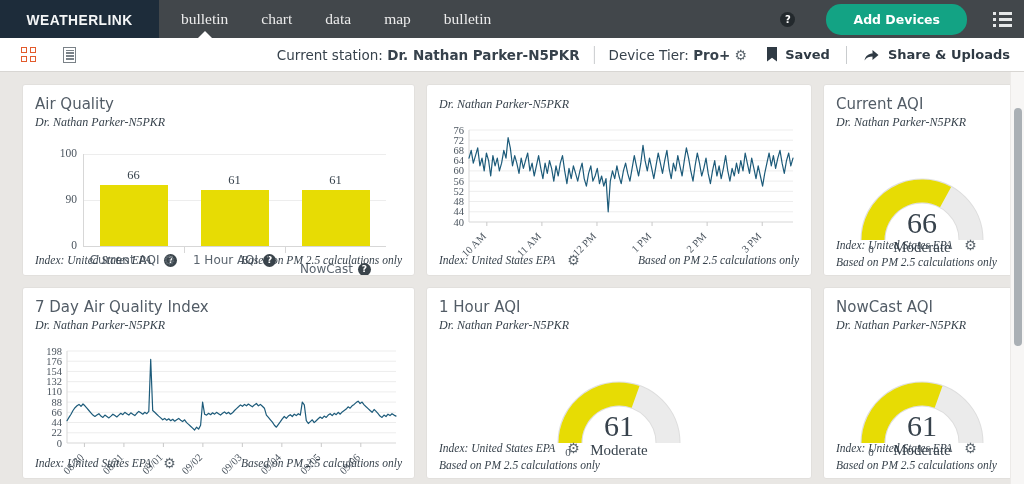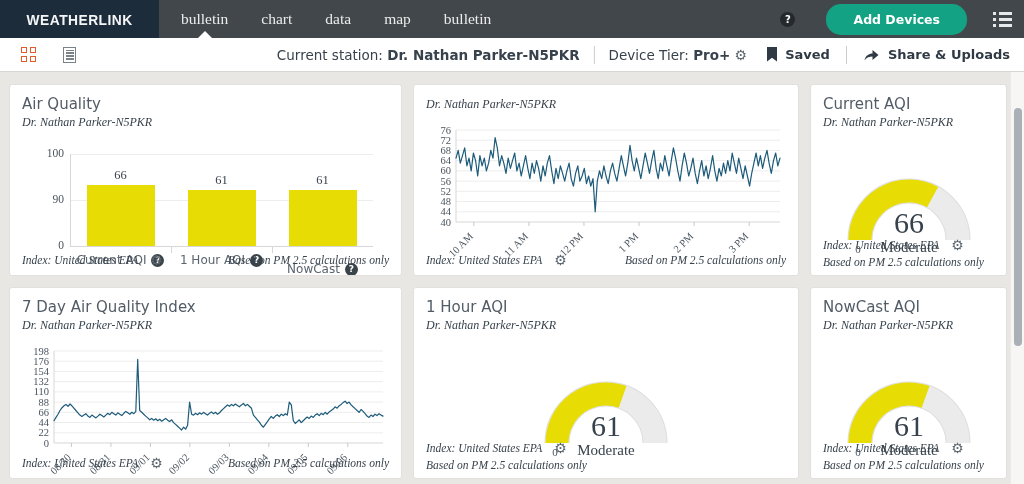--- a/index.html
+++ b/index.html
@@ -43,21 +43,21 @@
   .doc-icon { width:13px; height:16px; border:1.6px solid #7a8288; padding:2px 1.5px; display:flex; flex-direction:column; gap:1.5px; cursor:pointer; }
   .doc-icon i { height:1.5px; background:#7a8288; display:block; }
   .subbar-center { position:absolute; left:50%; transform:translateX(-50%); display:flex; align-items:center; gap:14px;
     font-size:13.5px; color:#37424c; white-space:nowrap; }
   .vdiv { width:1px; height:18px; background:#c9ccce; }
   .subbar-right { margin-left:auto; display:flex; align-items:center; gap:16px; padding-right:14px; font-size:13px; color:#2f3a44; font-weight:bold; }
   .gear { color:#5c666e; font-size:14px; font-style:normal; cursor:pointer; }
   b { font-weight:bold; }
 
   
-  .content { position:absolute; top:72px; left:0; width:940px; padding:12px 0 0 9px;
+  .content { position:absolute; top:72px; left:0; width:940px; padding:12px 0 0 22px;
     display:grid; grid-template-columns:393px 386px 197px; grid-template-rows:192px 192px; gap:11px; }
   .card { background:#fff; border:1px solid #e2e0dd; border-radius:3px; position:relative; padding:10px 12px; overflow:hidden; }
   .card-title { font-size:15px; font-weight:normal; color:#525c66; line-height:1.2; }
   .card-sub { font-size:12px; color:#37424c; margin-top:2px; }
   .card-footer { position:absolute; left:12px; right:12px; bottom:7px; font-size:11.5px; color:#37424c; }
   .card-footer.row { display:flex; justify-content:space-between; align-items:center; }
   .card-footer.col { display:flex; flex-direction:column; gap:3px; }
   .foot-left { display:inline-flex; align-items:center; gap:12px; }
   .chart { position:relative; }
   svg { overflow:visible; display:block; }

